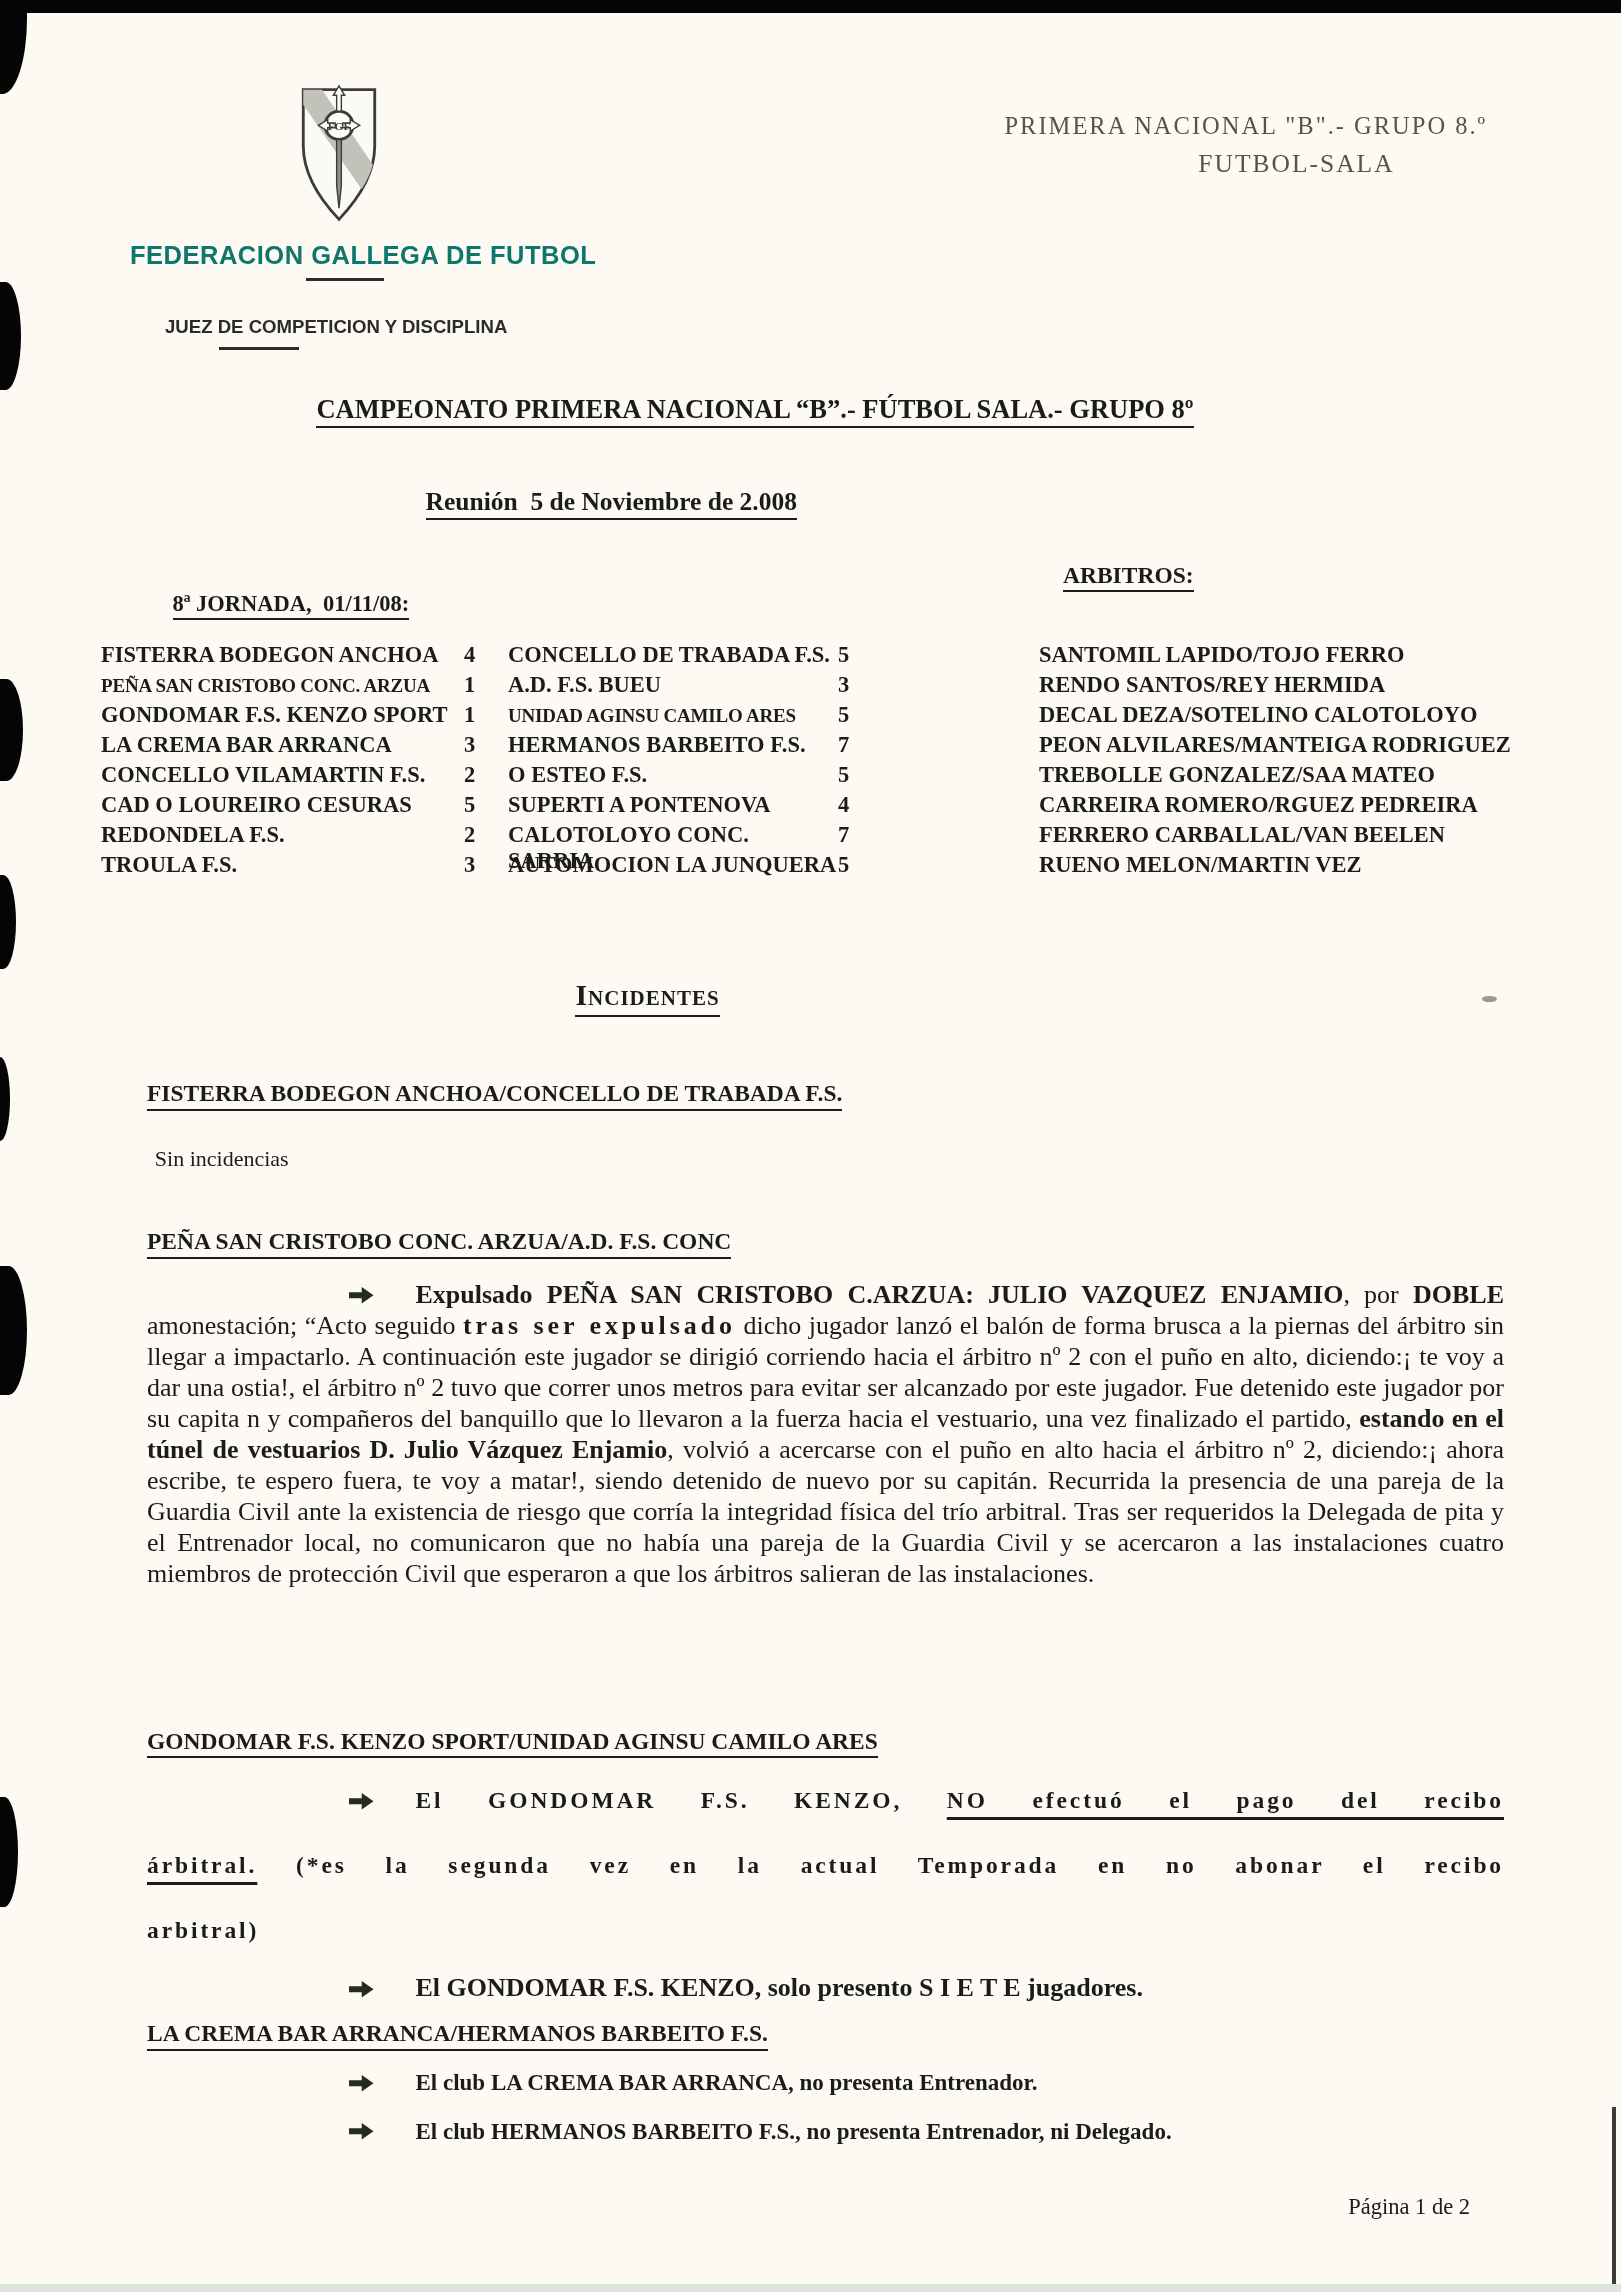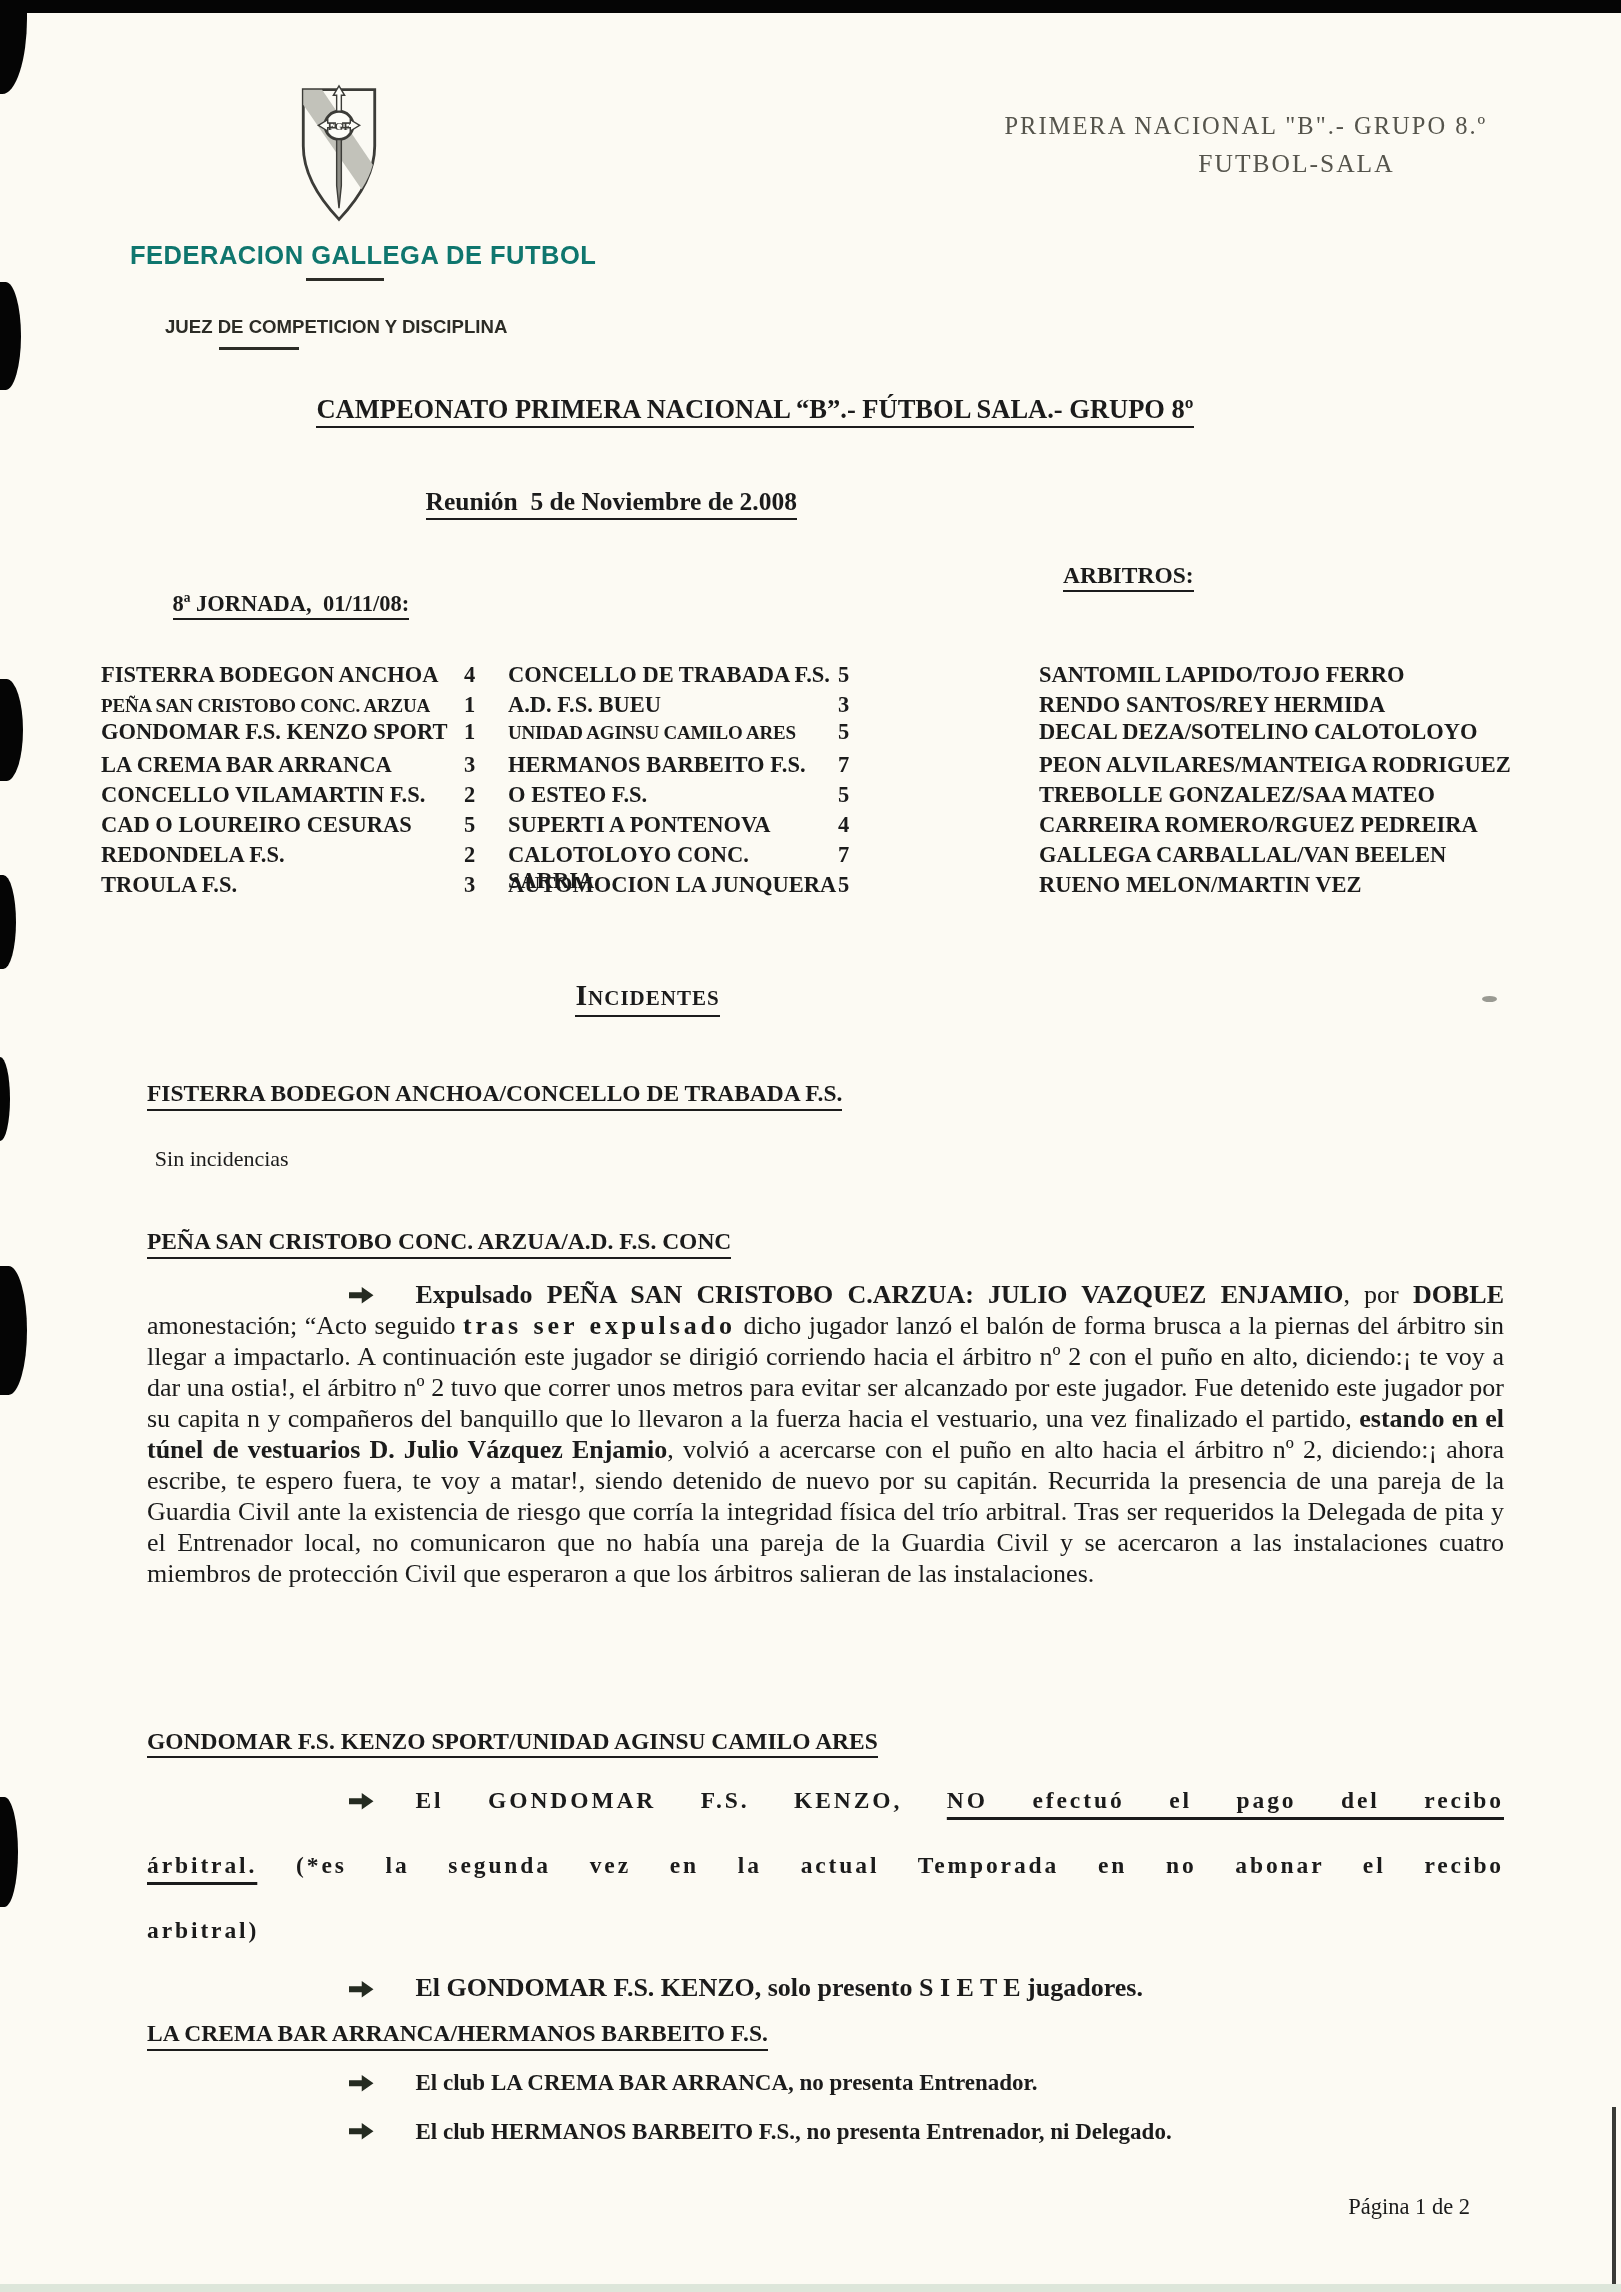--- a/index.html
+++ b/index.html
@@ -51,21 +51,21 @@
   .doc-title .u { border-bottom-width:2.9px; }
   .doc-sub { position:absolute; left:118px; top:457px; width:961px; text-align:center;
              font-weight:bold; font-size:25.5px; white-space:pre-wrap; }
   .jornada { position:absolute; left:150px; top:565px; font-weight:bold; font-size:22.5px; white-space:pre-wrap; }
   .arbitros { position:absolute; left:1063px; top:562px; font-weight:bold; font-size:23.5px; }
   
   .match-table { position:absolute; left:101px; top:642px; width:1411px; }
   .match-row { display:flex; align-items:baseline; height:30px; font-weight:bold; font-size:22.5px; }
   .match-row .home { width:363px; }
   .match-row .s1 { width:44px; }
-  .match-row .away { width:330px;margin-top:20px; }
+  .match-row .away { width:330px; }
   .match-row .s2 { width:44px; }
   .match-row .refs { margin-left:157px; flex:1; }
   .match-row .small { font-size:19px; letter-spacing:-0.2px; }
   
   .incidentes-h { position:absolute; left:118px; top:978px; width:1059px; text-align:center; }
   .incidentes-h .u { font-variant:small-caps; font-weight:bold; font-size:30px;
                      letter-spacing:1px; border-bottom-width:2.9px; padding-bottom:4px; }
   #incident-sections { position:absolute; left:147px; top:1078px; width:1357px; }
   .sec-title { margin:0; font-size:23.5px; font-weight:bold; line-height:31px; }
   .sec-title .u { border-bottom-width:2.5px; padding-bottom:2.9px; }
@@ -183,21 +183,21 @@
     <span class="s1">5</span>
     <span class="away">SUPERTI A PONTENOVA</span>
     <span class="s2">4</span>
     <span class="refs">CARREIRA ROMERO/RGUEZ PEDREIRA</span>
   </div>
       <div class="match-row">
     <span class="home">REDONDELA F.S.</span>
     <span class="s1">2</span>
     <span class="away">CALOTOLOYO CONC. SARRIA</span>
     <span class="s2">7</span>
-    <span class="refs">GALLEGA CARBALLAL/VAN BEELEN</span>
+    <span class="refs">FERRERO CARBALLAL/VAN BEELEN</span>
   </div>
       <div class="match-row">
     <span class="home">TROULA F.S.</span>
     <span class="s1">3</span>
     <span class="away">AUTOMOCION LA JUNQUERA</span>
     <span class="s2">5</span>
     <span class="refs">RUENO MELON/MARTIN VEZ</span>
   </div>
     </div>
 

